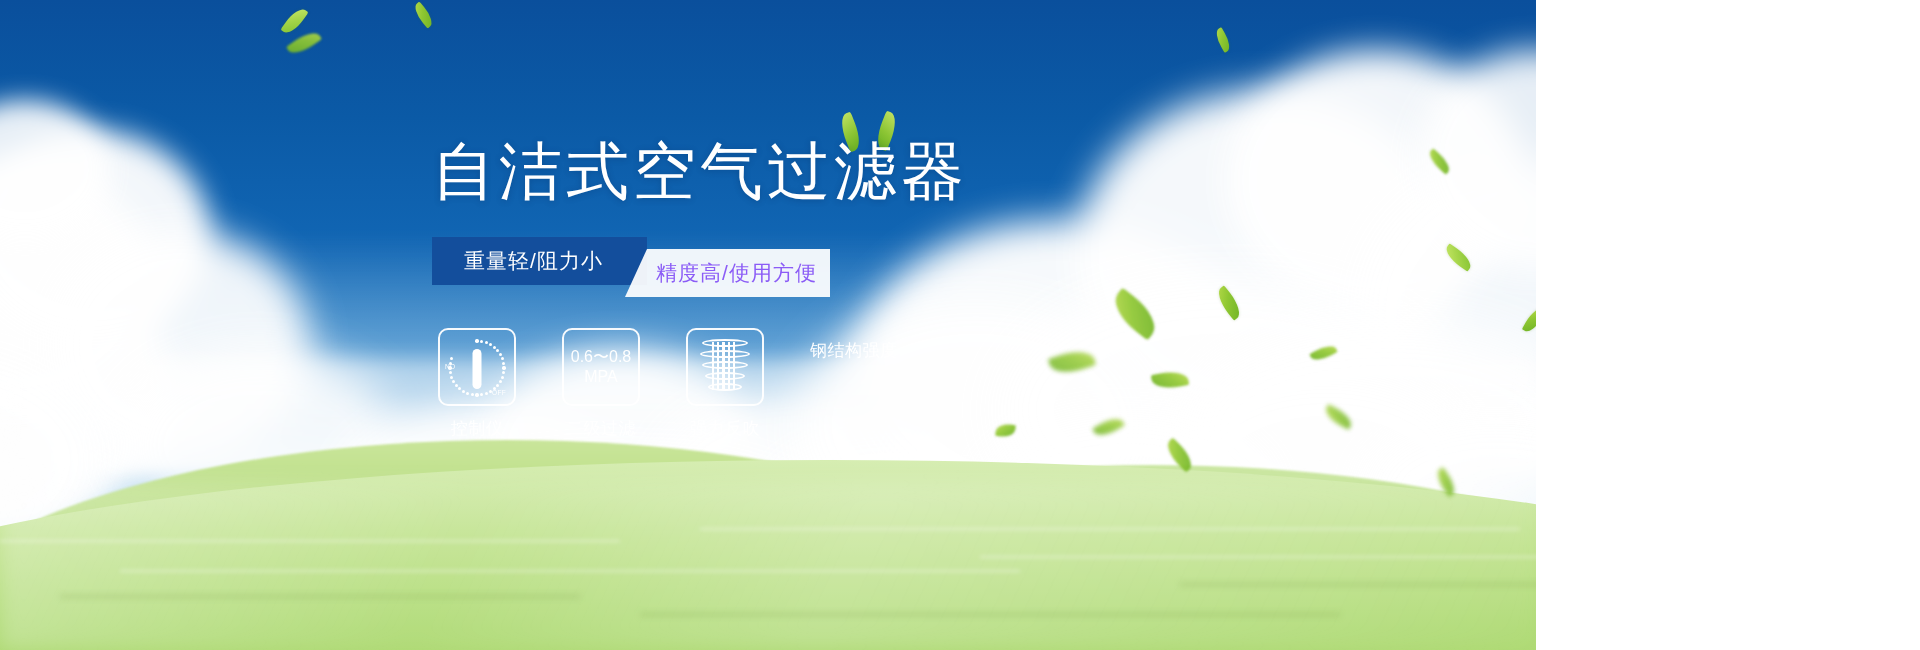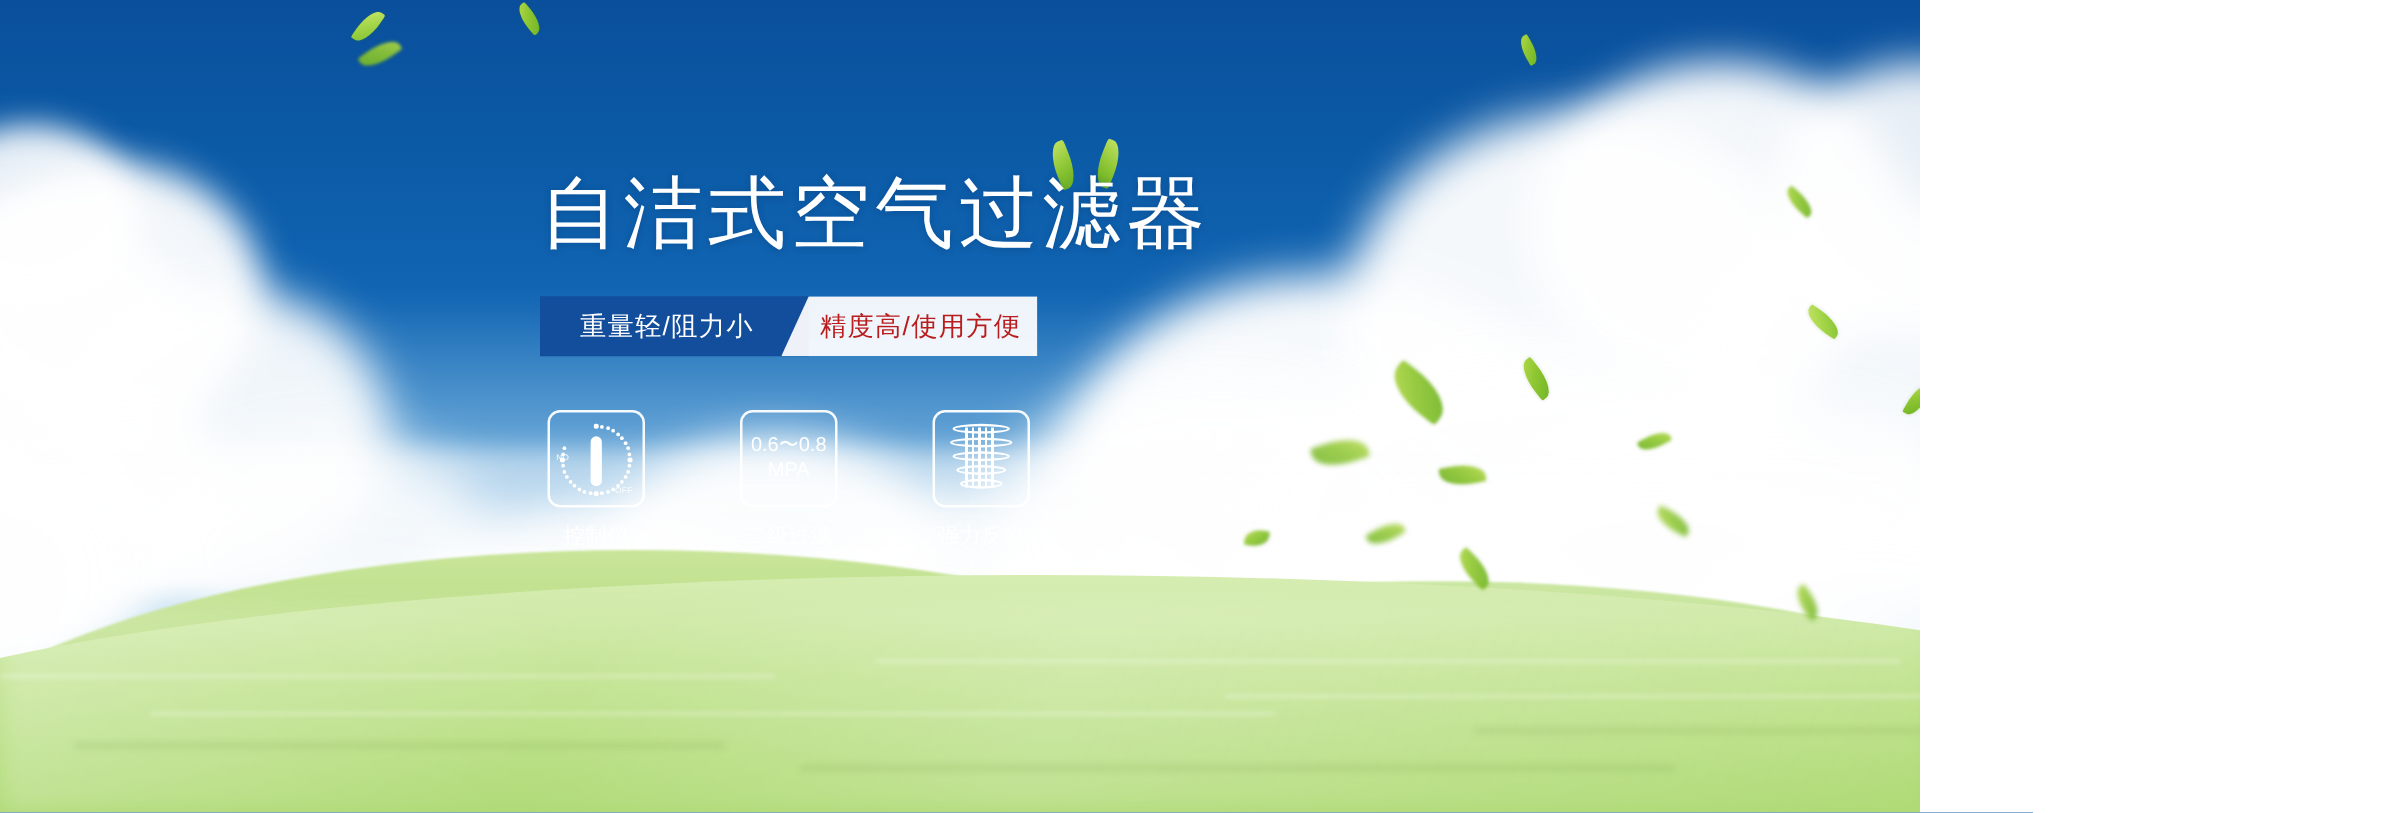--- a/index.html
+++ b/index.html
@@ -171,33 +171,34 @@
     white-space:nowrap;
   }
   .tab-primary {
     background:#134e9c;
     color:#ffffff;
     width:215px;
     padding-right:12px;
   }
   .tab-secondary {
     background:rgba(255,255,255,0.93);
-    color:#b91c1c;
+    color:#8b5cf6;
     width:205px;
     margin-left:-22px;
     clip-path:polygon(22px 0, 100% 0, 100% 100%, 0 100%);
     padding-left:18px;
+    margin-top:12px;
   }
 
   
   .features {
     position:absolute;
     left:438px; top:328px;
     display:flex;
-    gap:76px;
+    gap:46px;
   }
   .feature { width:78px; text-align:center; }
   .feature-box {
     width:78px; height:78px;
     border:2px solid rgba(255,255,255,0.95);
     border-radius:10px;
     display:flex; align-items:center; justify-content:center;
     position:relative;
   }
   .feature-text {

